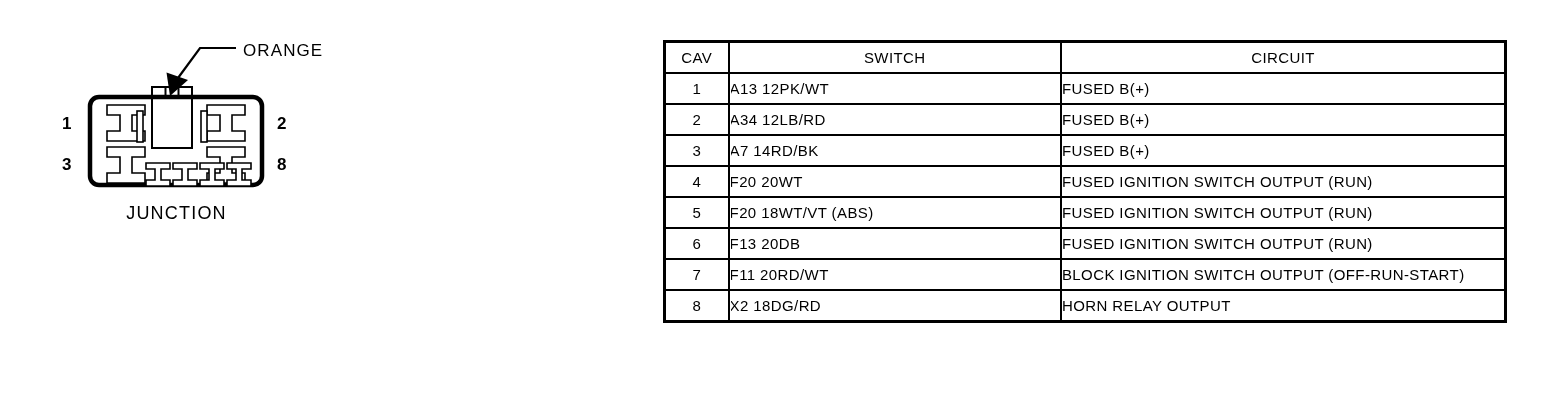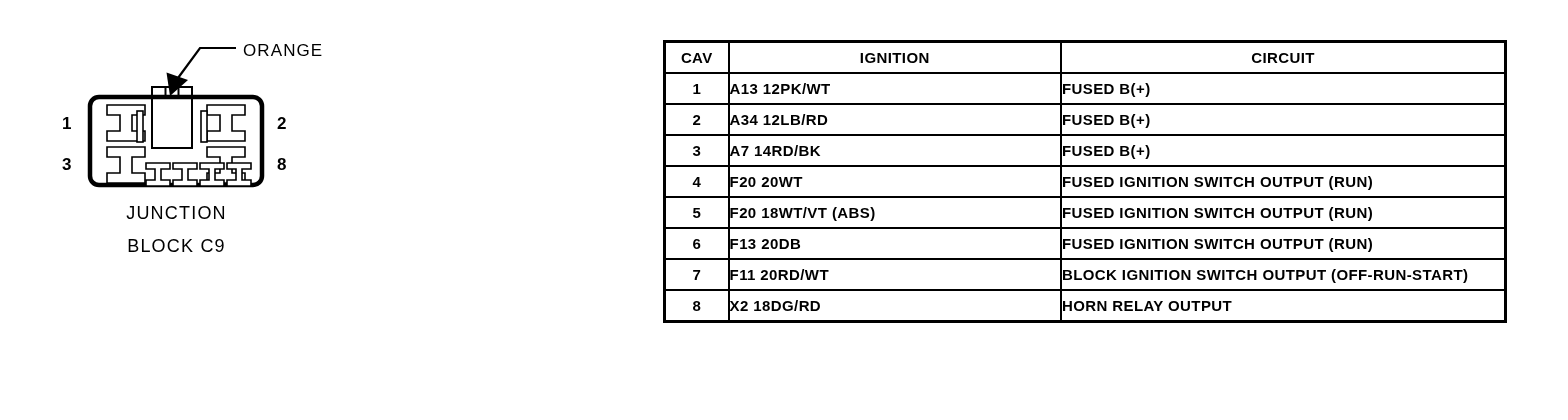--- a/index.html
+++ b/index.html
@@ -86,33 +86,33 @@
   table.cav-table th {
     border: 2px solid #000000;
   }
   table.cav-table {
     border-width: 3px;
   }
   table.cav-table th,
   table.cav-table td {
     height: 29px;
     font-size: 15px;
-    font-weight: 700;
+    font-weight: 400;
     letter-spacing: 0.4px;
     padding: 0 0 0 0;
     white-space: nowrap;
     overflow: hidden;
   }
   col.col-cav  { width: 64px; }
   col.col-circ { width: 332px; }
   col.col-func { width: 444px; }
 
   th.h-cav, td.c-cav { text-align: center; }
   th.h-circ, th.h-func { text-align: center; }
-  td.c-circ, td.c-func { text-align: left; padding-left: 7px; }
+  td.c-circ, td.c-func { text-align: left; padding-left: 7px; border-radius: 11px; }
 </style>
 </head>
 <body>
 
 <div id="connector-figure">
 
   <svg width="420" height="300" viewBox="0 0 420 300" style="position:absolute; left:0; top:0;">
 
     <g>
       <path d="M236 48 L200 48 L178 78" fill="none" stroke="#000" stroke-width="2.2"></path>
@@ -147,36 +147,35 @@
   </svg>
 
   <div class="orange-label">ORANGE</div>
 
   <div class="pin-num pin-1">1</div>
   <div class="pin-num pin-3">3</div>
   <div class="pin-num pin-2">2</div>
   <div class="pin-num pin-8">8</div>
 
   <div class="caption caption-1">JUNCTION</div>
-  <div class="caption caption-2">BLOCK C9</div>
 </div>
 
 <div id="table-panel">
 
 
   <table class="cav-table">
     <colgroup>
       <col class="col-cav">
       <col class="col-circ">
       <col class="col-func">
     </colgroup>
     <thead>
       <tr>
         <th class="h-cav">CAV</th>
-        <th class="h-circ">IGNITION</th>
+        <th class="h-circ">SWITCH</th>
         <th class="h-func">CIRCUIT</th>
       </tr>
     </thead>
     <tbody id="table-body">
         <tr>
           <td class="c-cav">1</td>
           <td class="c-circ">A13 12PK/WT</td>
           <td class="c-func">FUSED B(+)</td>
         </tr>
         <tr>

